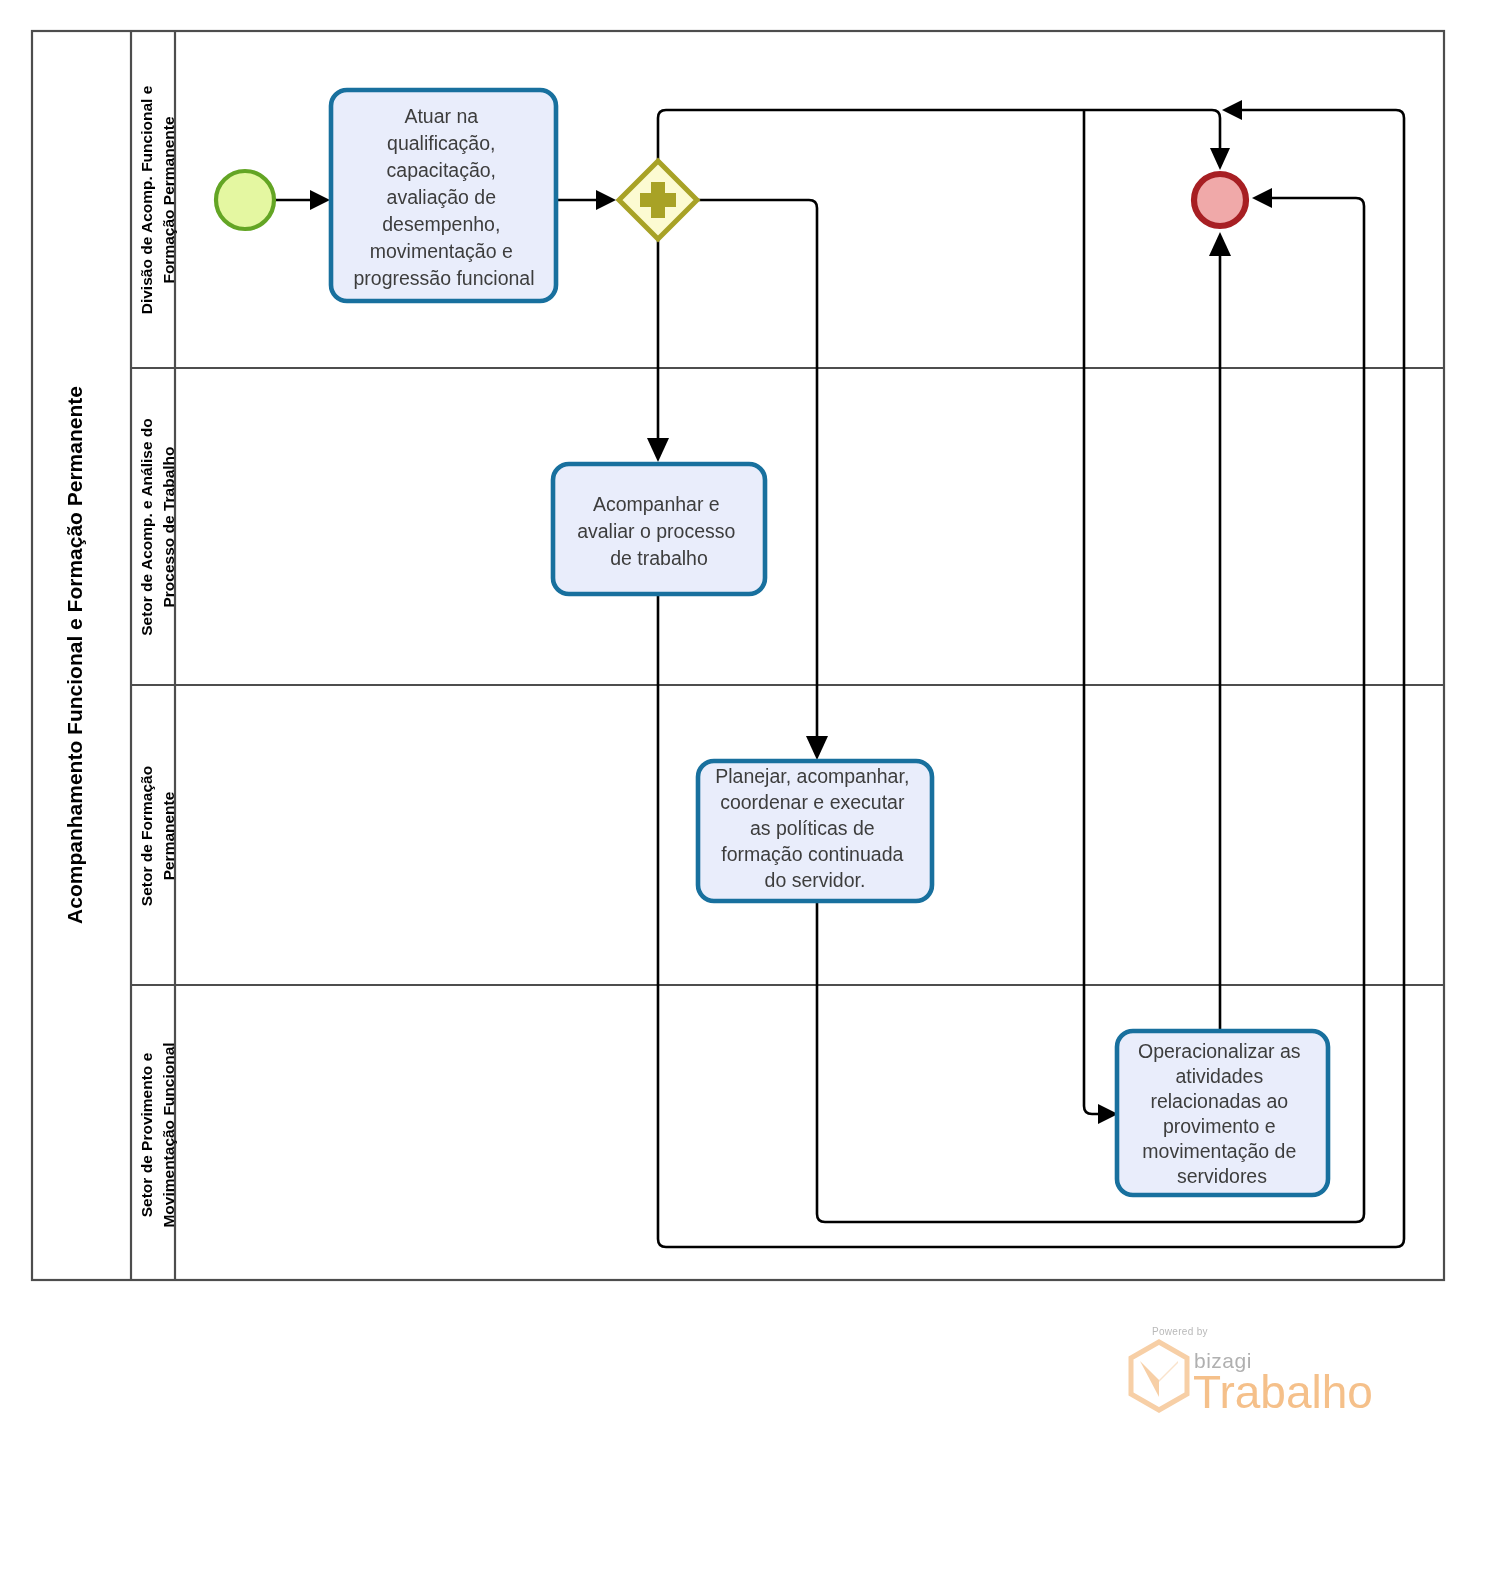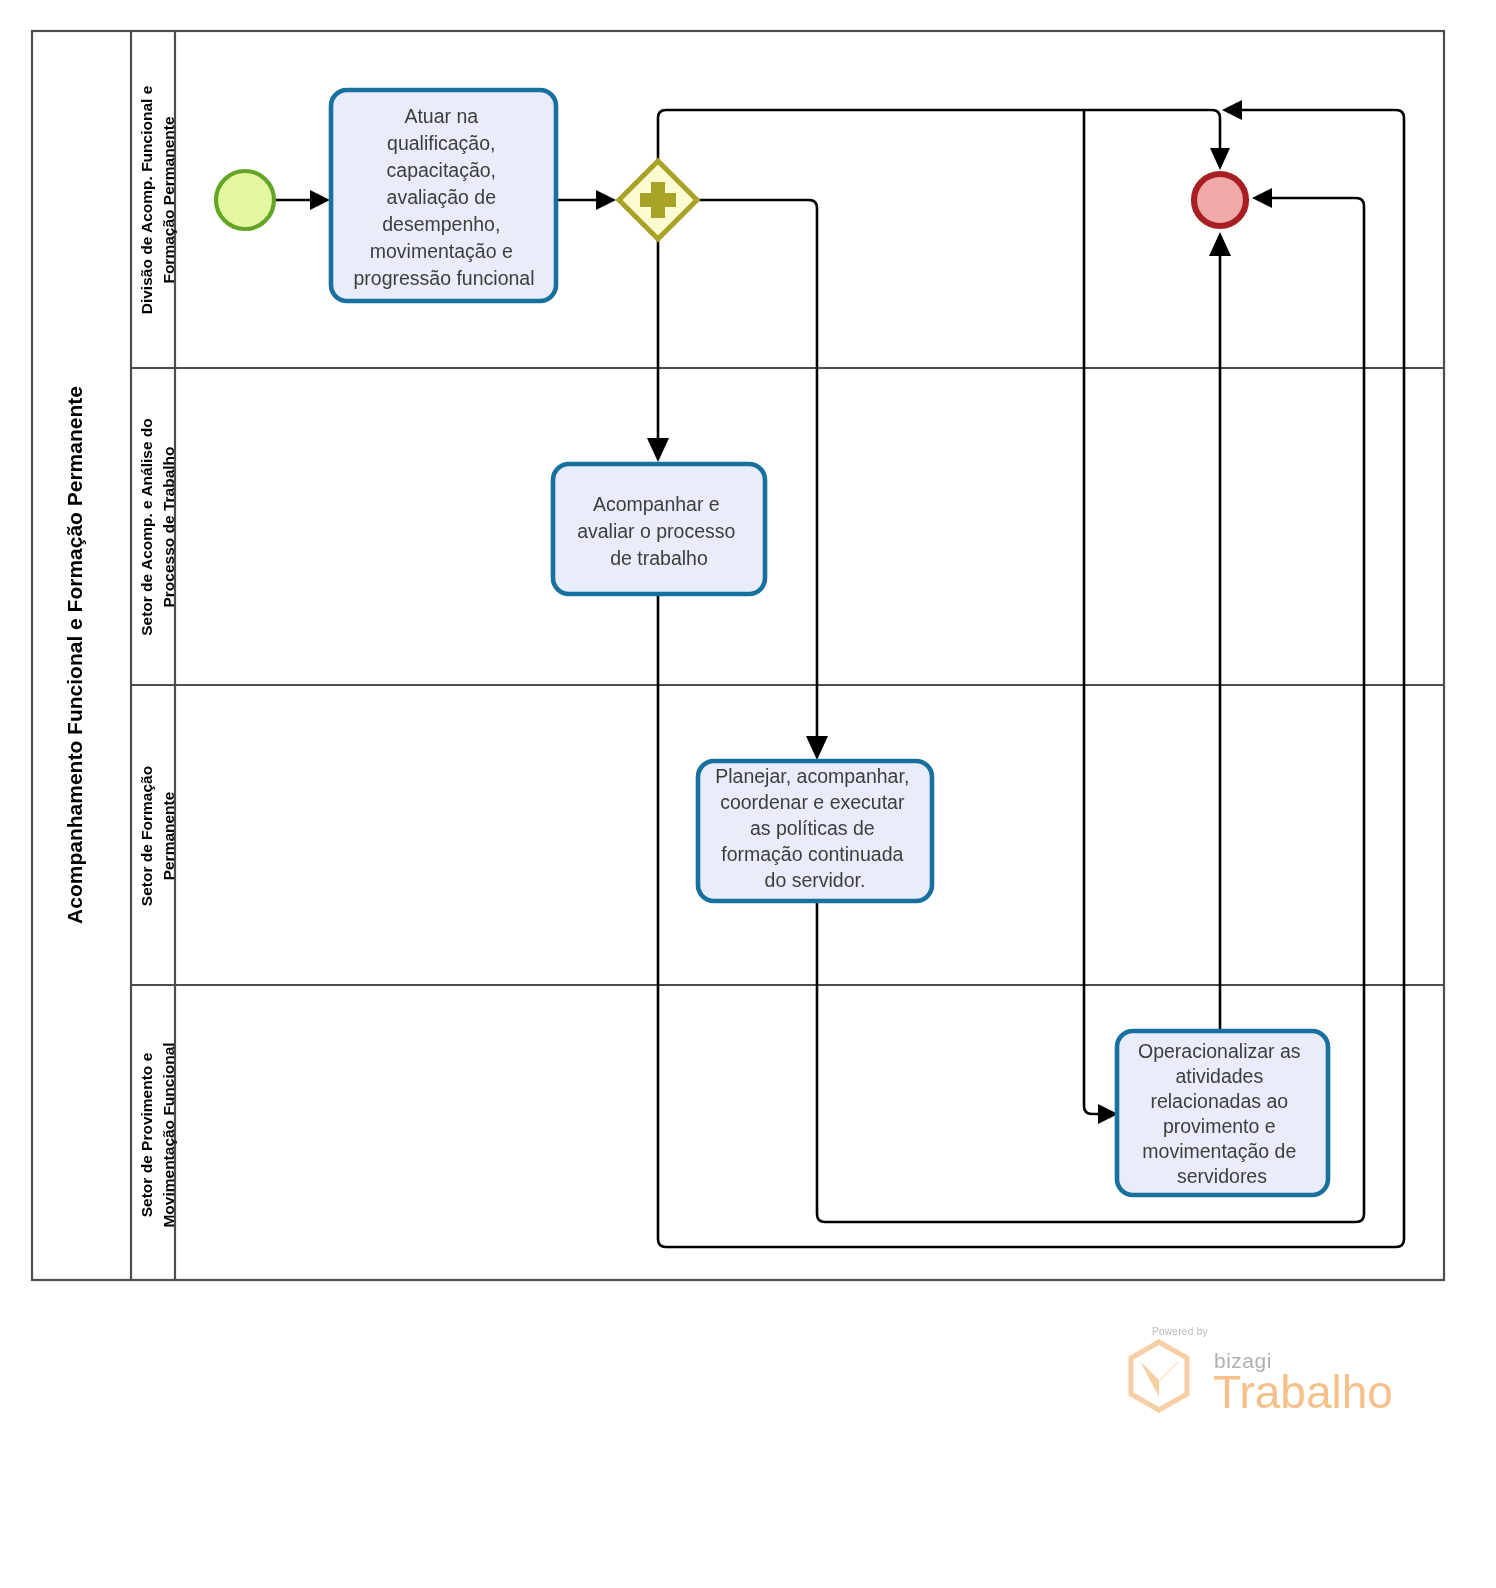--- a/index.html
+++ b/index.html
@@ -113,21 +113,21 @@
   }
   .wm-powered {
     font-family: "Liberation Sans", sans-serif;
     font-size: 10px;
     color: #b9b9b9;
     letter-spacing: 0.3px;
     margin: 0 0 2px 26px;
   }
   .wm-row {
     display: flex;
-    gap: 20px;
+    gap: 0;
   }
   .wm-marks {
     display: flex;
     flex-direction: column;
     justify-content: flex-end;
     padding-bottom: 2px;
   }
   .wm-bizagi {
     font-family: "Liberation Sans", sans-serif;
     font-size: 21px;

